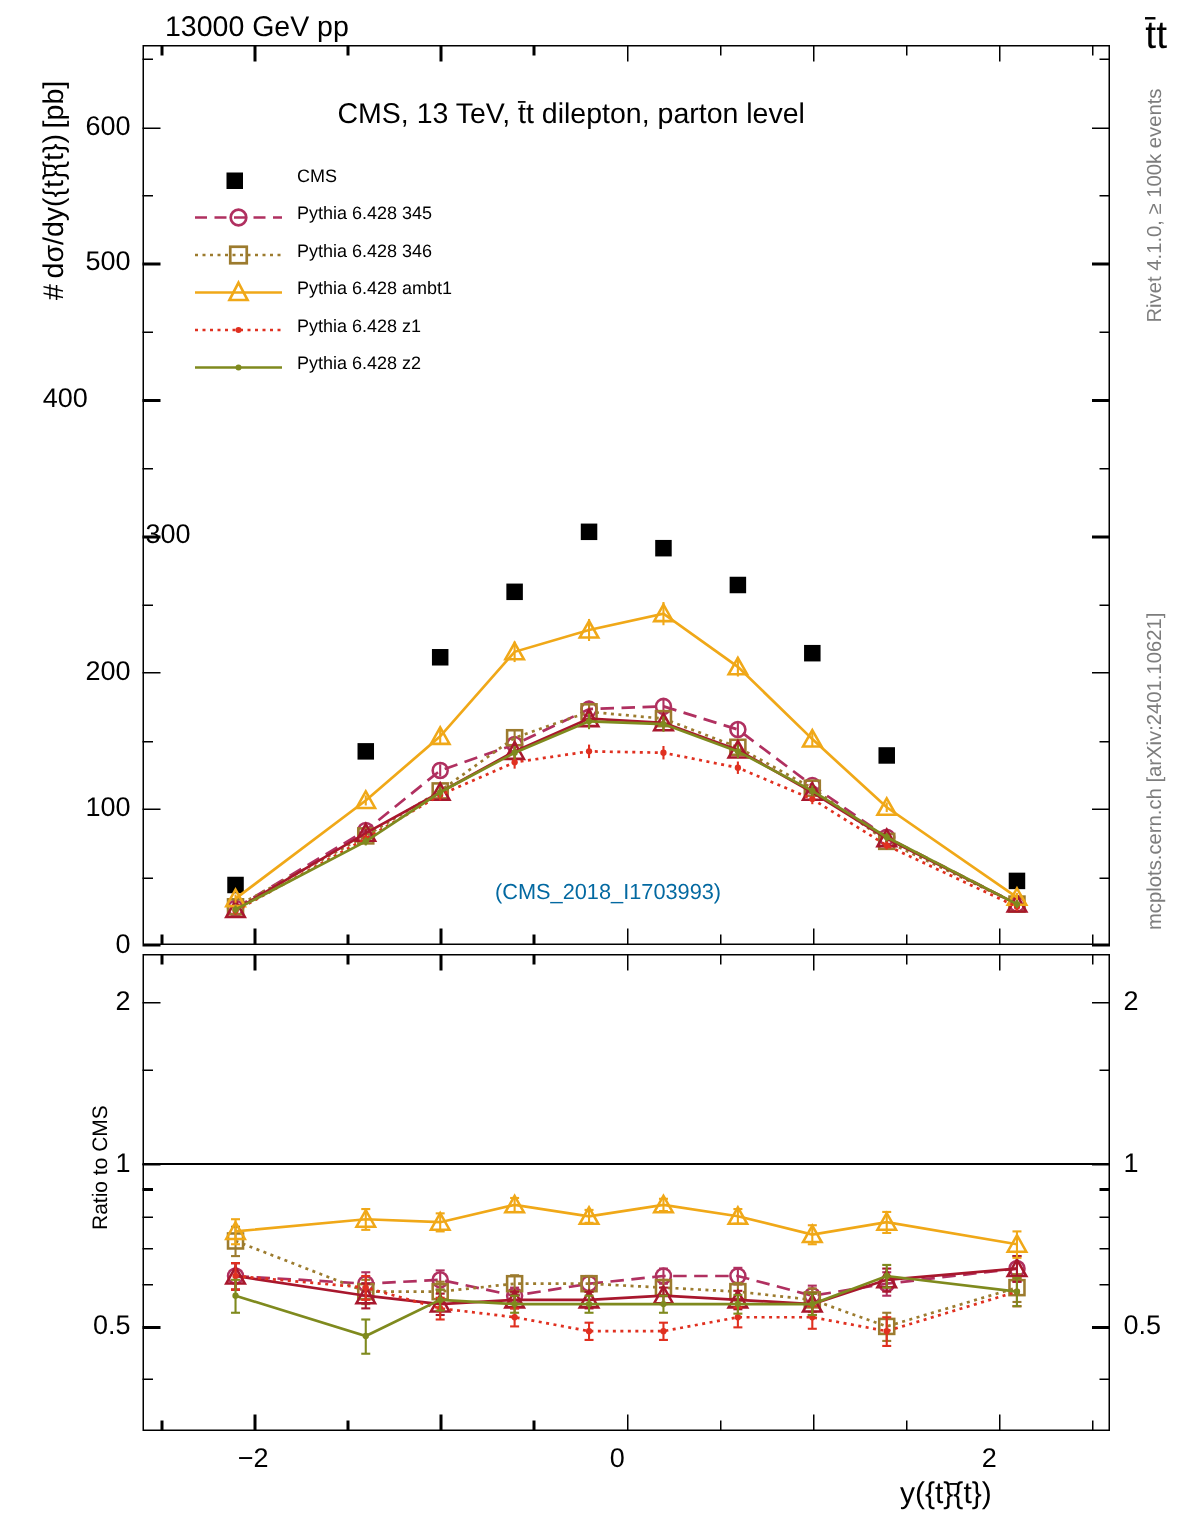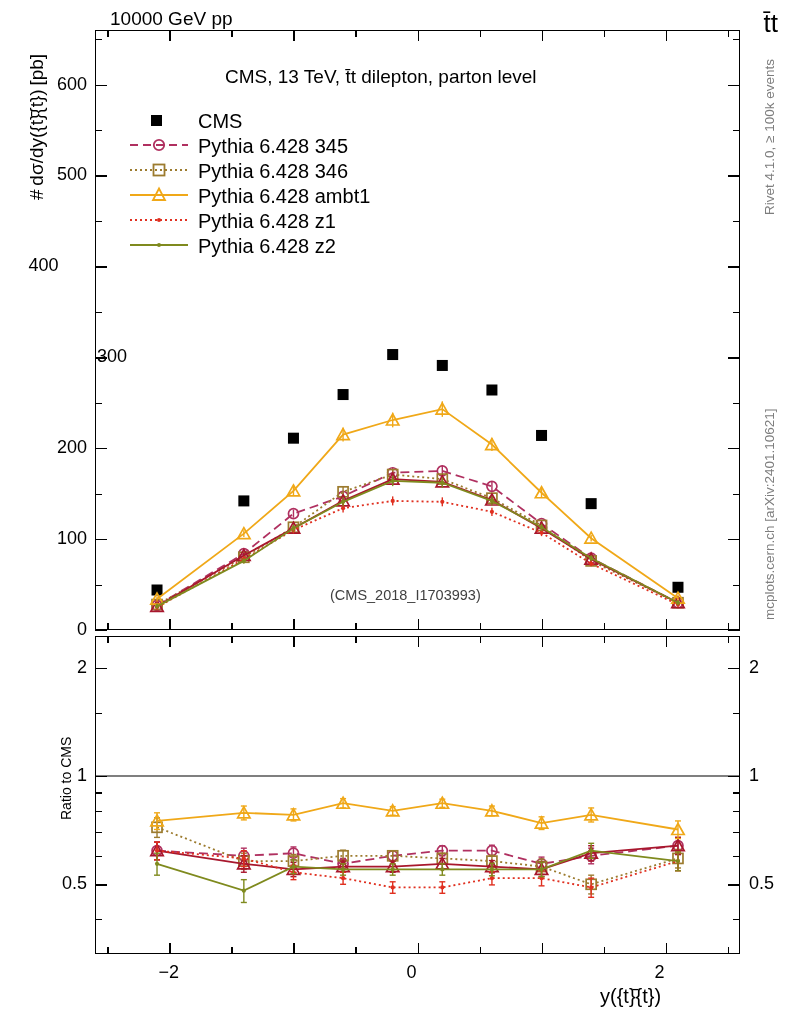--- a/index.html
+++ b/index.html
@@ -27,32 +27,32 @@
   .xlabel{left:600px;top:985px;font-size:20px;}
 
   .tick{position:absolute;background:#000;}
   .ticklab{position:absolute;font-size:18px;color:#000;white-space:nowrap;}
   .ticklab-r{position:absolute;font-size:18px;color:#000;white-space:nowrap;}
 
   
   #legend{position:absolute;left:128px;top:107px;width:250px;}
   .leg-row{position:relative;height:25px;}
   .leg-sym{position:absolute;left:0;top:0;width:62px;height:25px;}
-  .leg-txt{position:absolute;left:70px;top:3px;font-size:20px;white-space:nowrap;}
-
-  .watermark{position:absolute;left:330px;top:587px;font-size:14.5px;color:#404040;text-align:right;}
+  .leg-txt{position:absolute;left:70px;top:3px;font-size:12px;white-space:nowrap;}
+
+  .watermark{position:absolute;left:330px;top:587px;font-size:14.5px;color:#0369a1;text-align:right;}
 
   svg{position:absolute;left:0;top:0;overflow:visible;}
 </style>
 </head>
 <body>
 
 <div id="root">
 
-  <div class="txt hdr-left">10000 GeV pp</div>
+  <div class="txt hdr-left">13000 GeV pp</div>
   <div class="txt hdr-right">t̄t</div>
 
   <div class="rot" style="left:762px;top:215px;">Rivet 4.1.0, ≥ 100k events</div>
   <div class="rot" style="left:762px;top:620px;">mcplots.cern.ch [arXiv:2401.10621]</div>
 
   <div class="rot ylabel-main" style="left:26px;top:200px;color:#000;"># dσ/dy({t}̄{t}) [pb]</div>
 
   <div class="rot ylabel-ratio" style="left:58px;top:820px;color:#000;">Ratio to CMS</div>
 
   <div class="txt plot-title">CMS, 13 TeV, t̄t dilepton, parton level</div>

